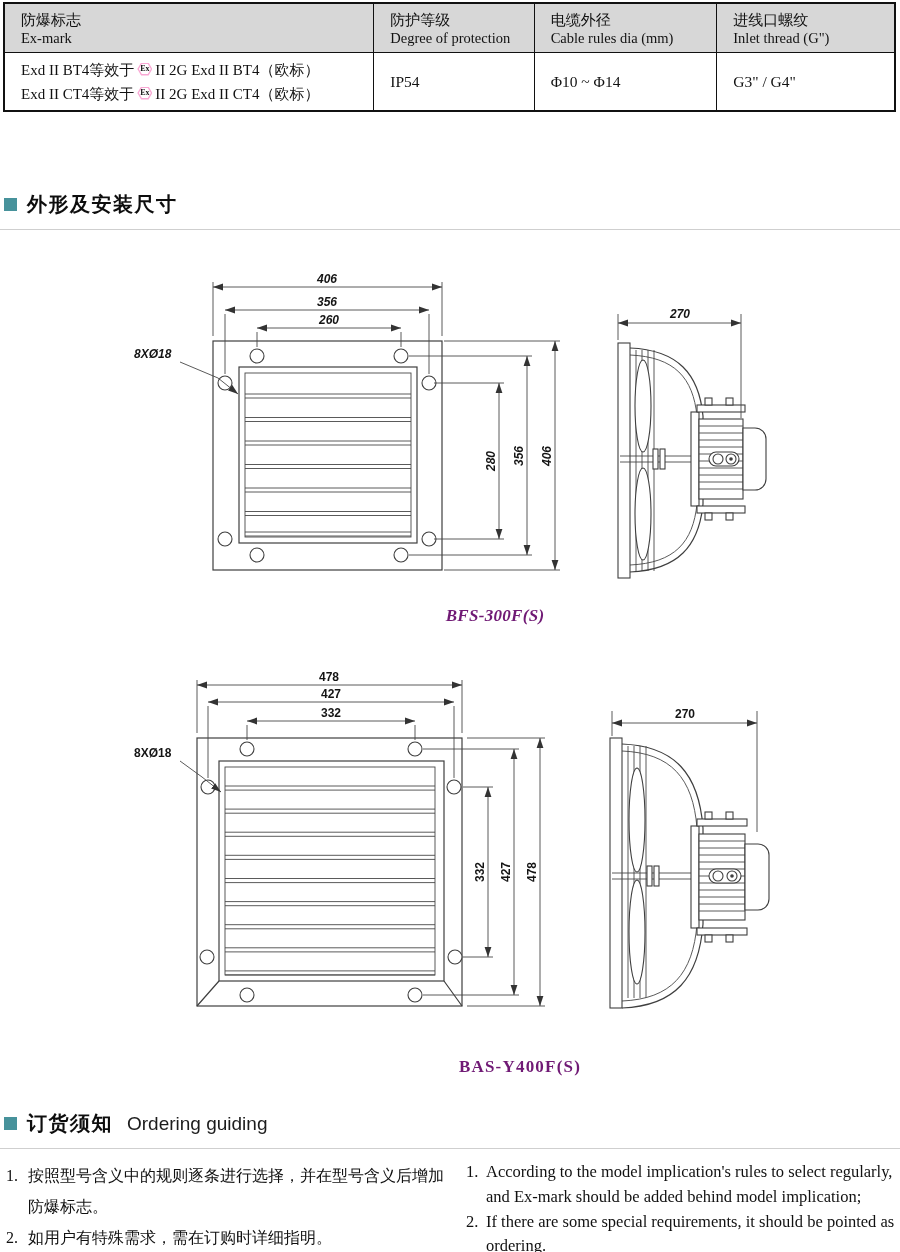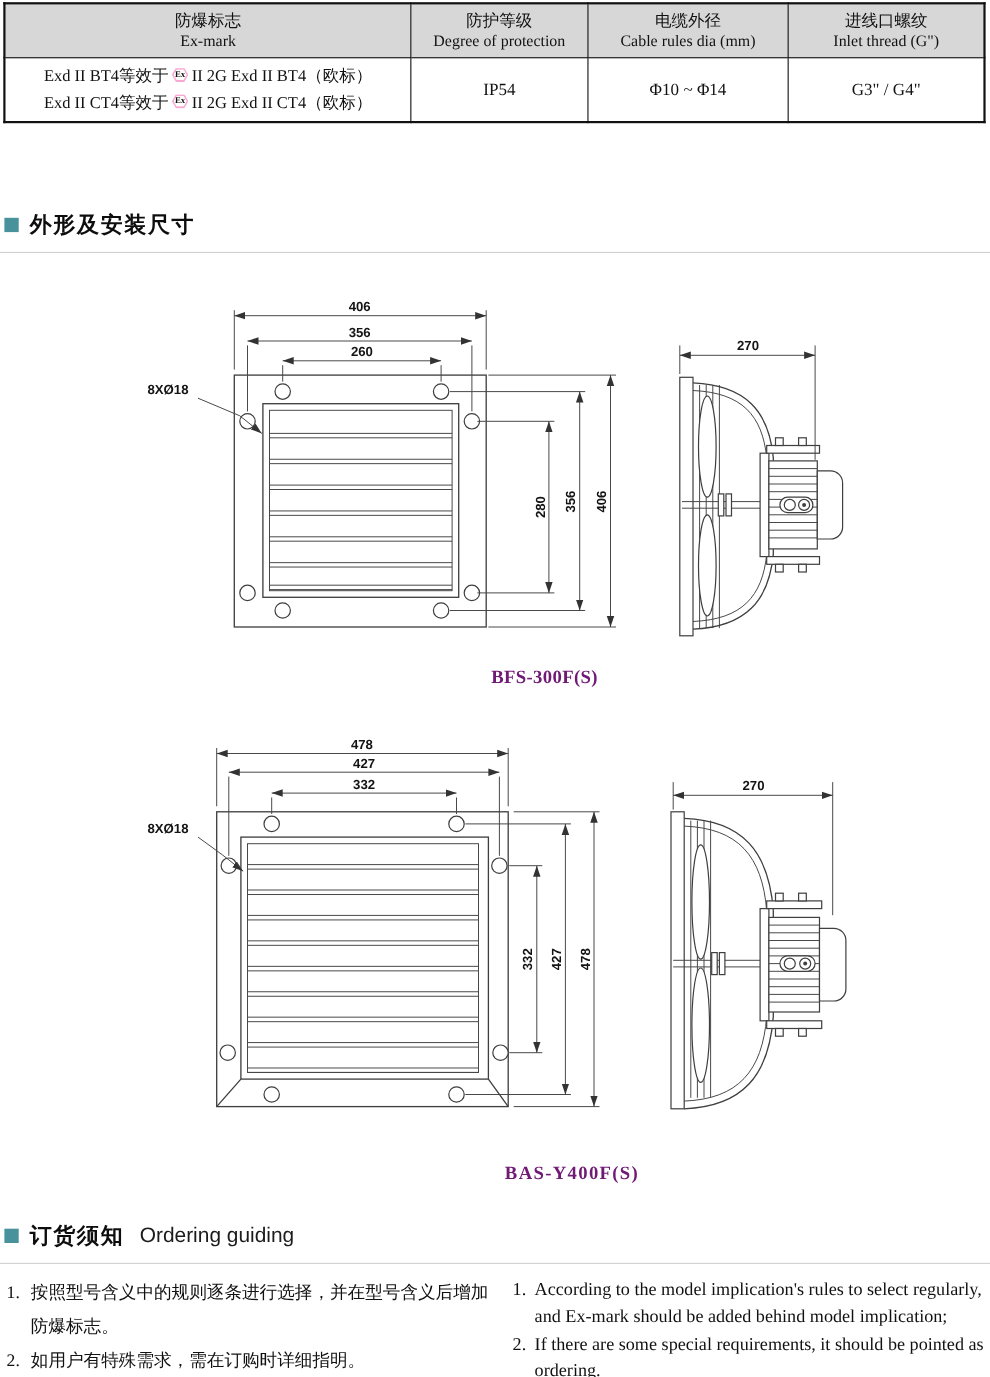--- a/index.html
+++ b/index.html
@@ -3,21 +3,21 @@
 <meta charset="utf-8">
 <style>
 :root{ --accent:#47929b; --thbg:#d7d7d7; --line:#cfcfcf; }
 html,body{margin:0;padding:0;background:#fff;}
 .page{position:relative;width:900px;height:1252px;background:#fff;overflow:hidden;
       font-family:"Liberation Serif",serif;color:#111;}
 
 
 table.spec{position:absolute;top:2px;left:3px;width:893px;border-collapse:collapse;
            border:2px solid #111;table-layout:fixed;}
-table.spec td{border:1.5px solid #111;text-align:center;vertical-align:middle;padding:2px 6px;}
+table.spec td{border:1.5px solid #111;vertical-align:middle;padding:2px 16px;}
 table.spec tr.hd td{background:var(--thbg);height:44px;}
 table.spec tr.bd td{height:53px;background:#fff;}
 .th-zh{font-size:15px;line-height:20px;}
 .th-en{font-size:14.5px;line-height:17px;}
 .cell-val{font-size:15.5px;}
 .exline{font-size:15px;line-height:24px;white-space:nowrap;}
 .hexmark{display:inline-flex;align-items:center;justify-content:center;width:15px;height:13px;
          background:#f9a8d4;clip-path:polygon(25% 0,75% 0,100% 50%,75% 100%,25% 100%,0 50%);
          position:relative;vertical-align:-1px;margin:0 3px;}
 .hexmark i{position:absolute;inset:1.5px;background:#fff;
@@ -30,21 +30,21 @@
      padding:0 0 11px 4px;border-bottom:1px solid var(--line);
      font-family:"Liberation Sans",sans-serif;}
 .sec .sq{width:13px;height:13px;background:var(--accent);flex:0 0 13px;}
 .sec .zh{font-weight:bold;font-size:20px;letter-spacing:1.5px;color:#0d0d0d;}
 .sec .en{font-size:19px;color:#1c1c1c;margin-left:4px;}
 .sec1{top:191px;}
 .sec2{top:1110px;}
 
 
 .drow{position:absolute;left:0;width:900px;}
-.drow1{top:266px;height:372px;}
+.drow1{top:266px;height:372px;font-style:italic;}
 .drow2{top:648px;height:440px;}
 .drow svg{position:absolute;}
 .d{fill:none;stroke:#3f3f3f;stroke-width:1.2;}
 .t{fill:none;stroke:#474747;stroke-width:0.9;}
 .hole{fill:#fff;stroke:#3f3f3f;stroke-width:1.1;}
 .wfill{fill:#fff;stroke:#3f3f3f;stroke-width:1.1;}
 text.dim{font-family:"Liberation Sans",sans-serif;font-size:12px;font-weight:bold;
          fill:#141414;stroke:none;}
 .model-label{position:absolute;text-align:center;font-family:"Liberation Serif",serif;
              font-size:17px;color:#701a75;}

